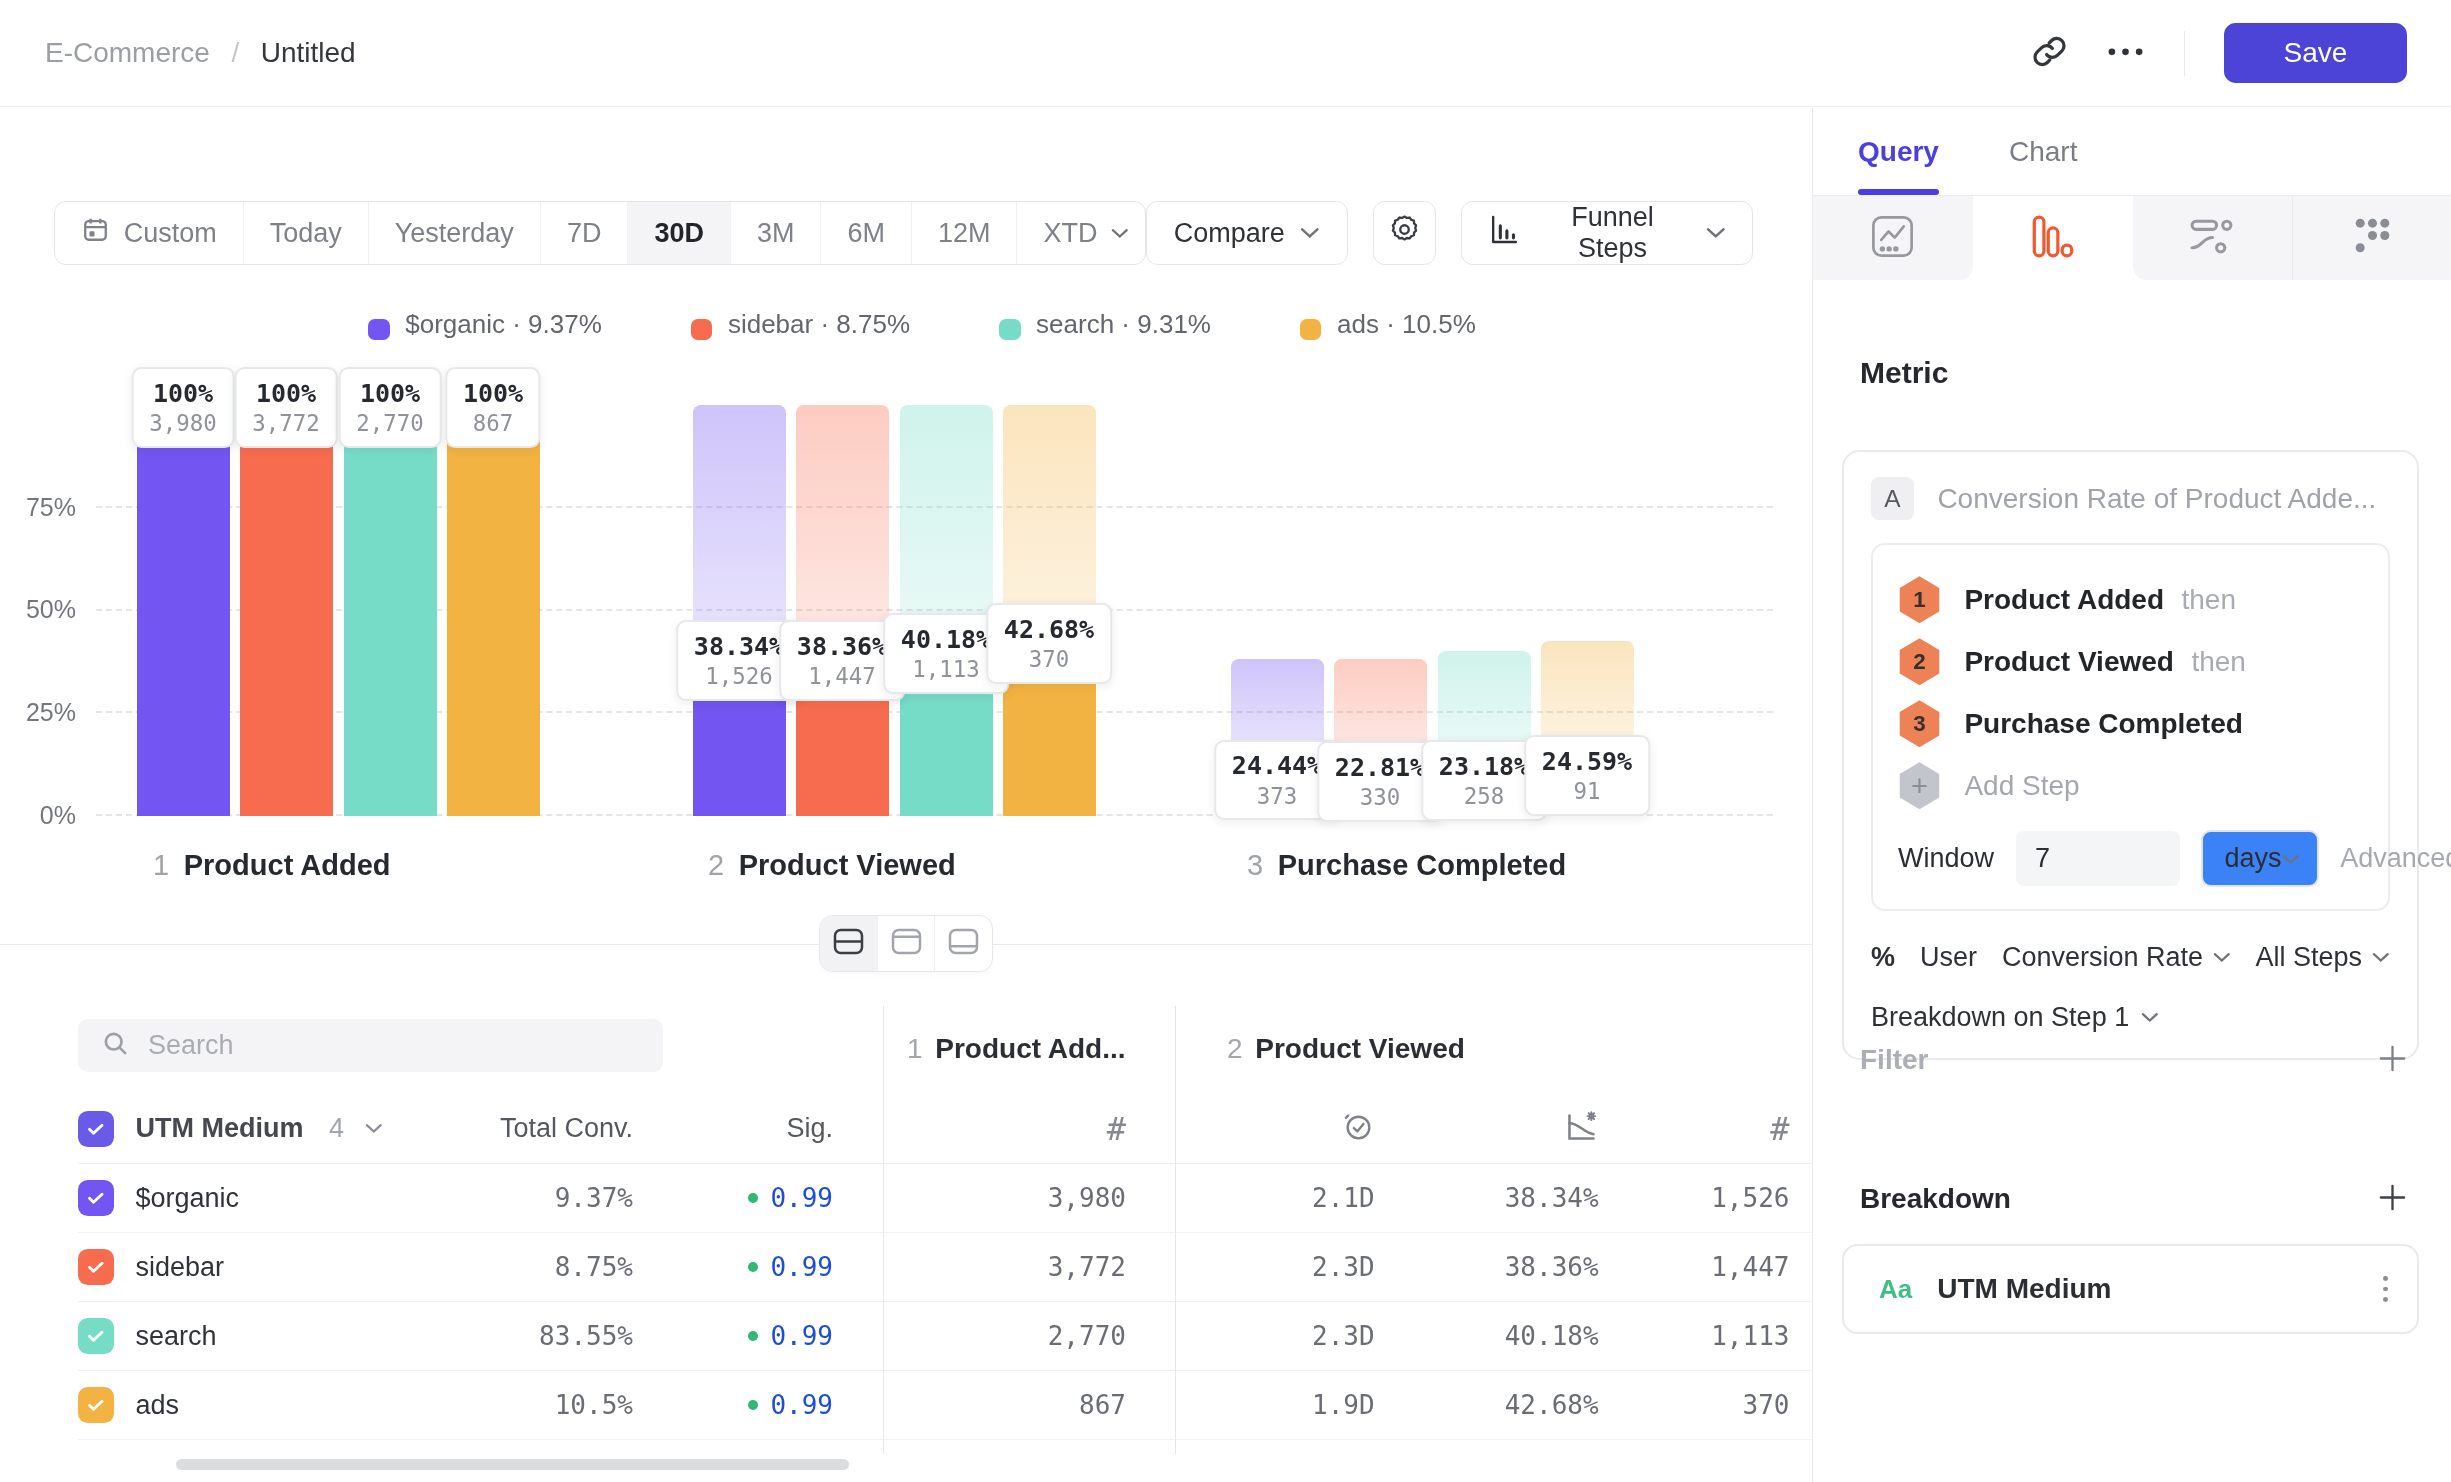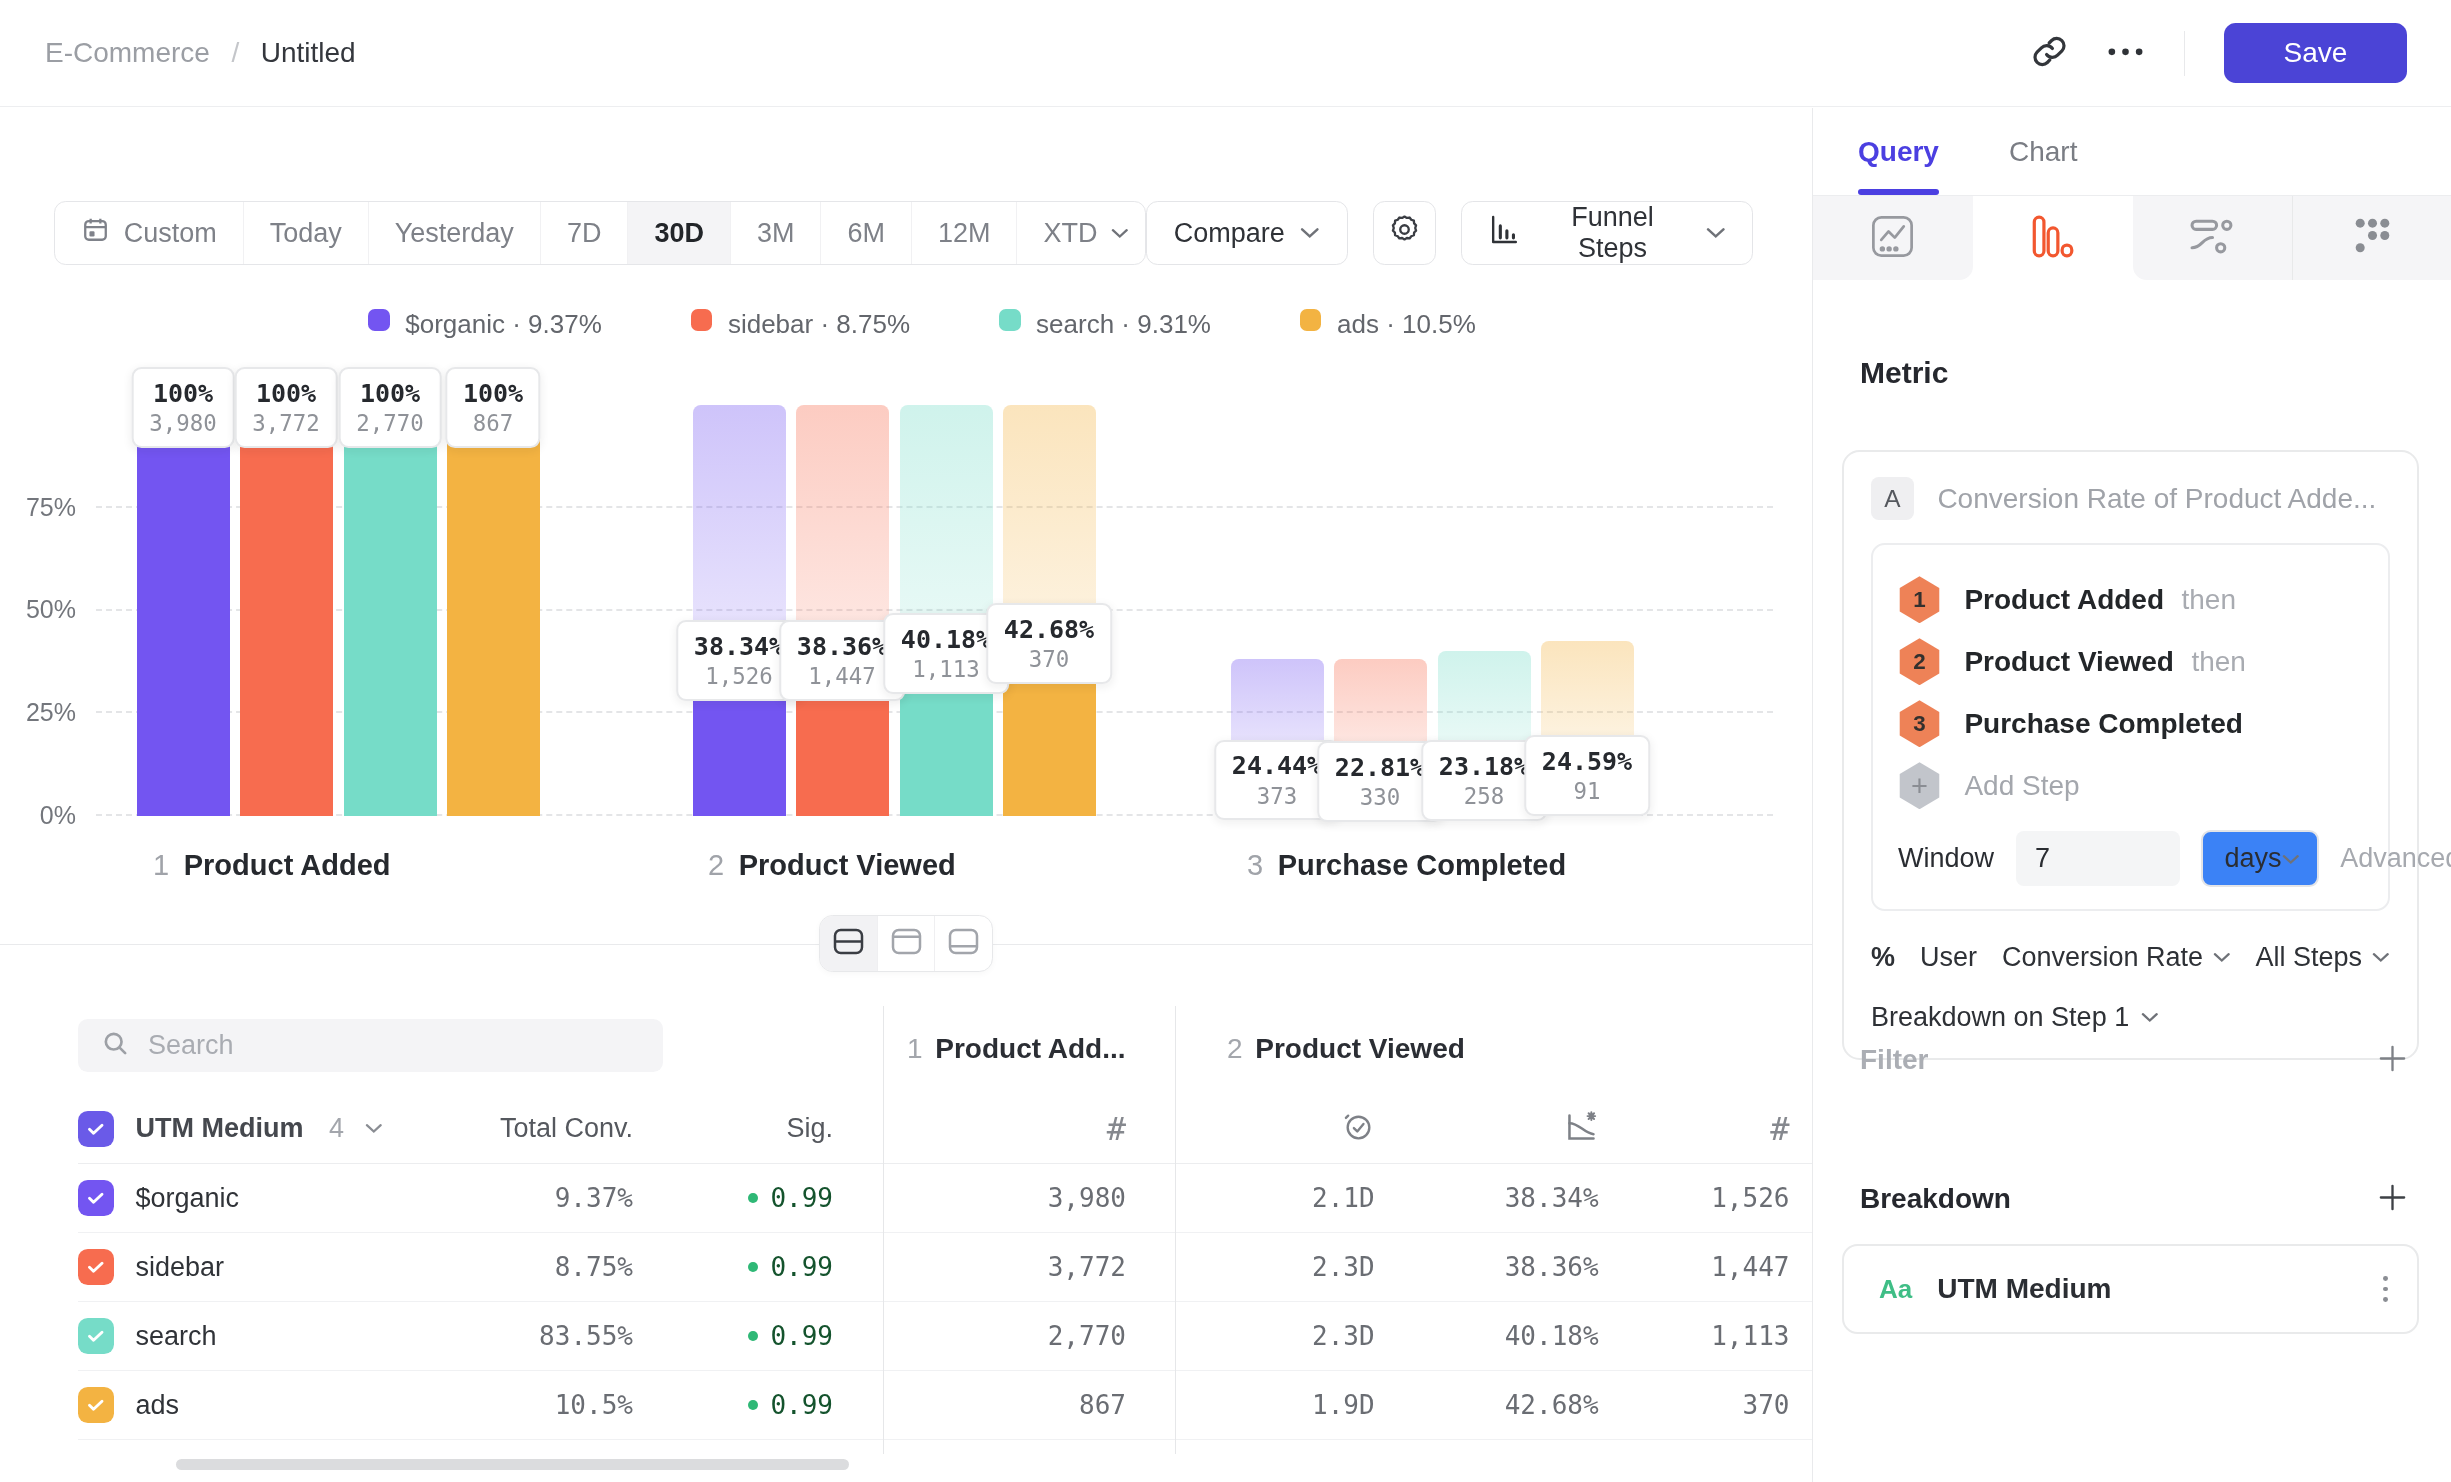--- a/index.html
+++ b/index.html
@@ -27,21 +27,21 @@
   .range-item { display:flex; align-items:center; gap:13.7px; padding:0 26px; font-size:27px; color:#7E8188; cursor:pointer; border-right:1px solid #F1F1F3; white-space:nowrap; }
   .range-item:last-child { border-right:none; }
   .range-item.active { background:#F4F4F6; color:#222529; font-weight:700; }
   .toolbar-right { margin-left:auto; display:flex; align-items:center; gap:25px; }
   .tb-btn { height:64px; border:1px solid #E4E5E8; border-radius:11.7px; background:#fff; display:flex; align-items:center; gap:15.6px; padding:0 27px; font-size:27px; color:#2F3237; font-family:inherit; cursor:pointer; }
   .tb-btn.square { width:64px; padding:0; justify-content:center; }
   .chev { display:inline-flex; color:#6F7278; }
 
   
   .legend { position:absolute; top:209px; left:0; width:100%; display:flex; justify-content:center; gap:57px; align-items:center; }
-  .legend-item { display:flex; align-items:flex-start; gap:15.6px; font-size:26px; color:#63666C;padding-left:32px; }
+  .legend-item { display:flex; align-items:flex-end; gap:15.6px; font-size:26px; color:#63666C;padding-left:32px; }
   .legend-swatch { width:21.5px; height:21.5px; border-radius:6.8px; }
 
   
   .plot { position:absolute; left:96px; top:272px; width:1677px; height:444px; }
   .gridline { position:absolute; left:0; right:0; border-top:2px dashed #E4E5E7; height:0; }
   .ytick { position:absolute; left:-82px; width:62px; text-align:right; font-size:25px; color:#73767C; }
   .bar-group { position:absolute; bottom:0; height:100%; width:403px;padding-left:12px; }
   .bar-slot { position:absolute; bottom:0; width:93px; }
   .bar-ghost { position:absolute; bottom:0; left:0; width:93px; border-radius:7.8px 7.8px 0 0; z-index:1; }
   .bar-solid { position:absolute; bottom:0; left:0; width:93px; border-radius:6.8px 6.8px 0 0; z-index:2; }
@@ -75,21 +75,21 @@
   .pr50 { padding-right:49px; } .pr25 { padding-right:24.4px; } .pr22 { padding-right:21.5px; }
   .mono { font-family:"DejaVu Sans Mono", monospace; }
   .num-val { font-size:26px; color:#6A6D73; }
   .name-cell { display:flex; align-items:center; gap:21.5px; font-size:27px; color:#303338; }
   .checkbox { width:36px; height:36px; border-radius:9.8px; display:flex; align-items:center; justify-content:center; flex:none; cursor:pointer; }
   .hdr-label { font-size:27px; color:#45484E; font-weight:700; }
   .hdr-count { font-size:27px; color:#A3A6AC; margin-left:3.9px; }
   .col-hdr { font-size:27px; color:#55585E; }
   .sig-cell { display:flex; align-items:center; justify-content:flex-end; gap:12.7px; }
   .sig-dot { width:9.8px; height:9.8px; border-radius:50%; background:#2FB876; }
-  .sig-val { font-size:26px; color:#14532d; }
+  .sig-val { font-size:26px; color:#1d4ed8; }
   .hash-icon { font-family:"DejaVu Sans Mono", monospace; font-size:32px; color:#85888E; }
   .icon-right { display:flex; justify-content:flex-end; align-items:center; }
   .v-divider { position:absolute; top:906px; width:1px; height:448px; background:#E6E7E9; }
   .scroll-thumb { position:absolute; top:1359px; left:176px; width:673px; height:10.7px; border-radius:5.9px; background:#DBDCDE; cursor:grab; }
 
   
   .panel-tabs { position:relative; height:88px; display:flex; align-items:stretch; padding:0 45px; gap:70px; border-bottom:1px solid #ECEDEF; }
   .panel-tab { display:flex; align-items:center; font-size:28px; color:#7A7D84; position:relative; cursor:pointer; }
   .panel-tab.active { color:#4B3FE1; font-weight:700; }
   .panel-tab.active::after { content:''; position:absolute; left:0; right:0; bottom:0; height:5.9px; border-radius:3.9px; background:#4B3FE1; }

